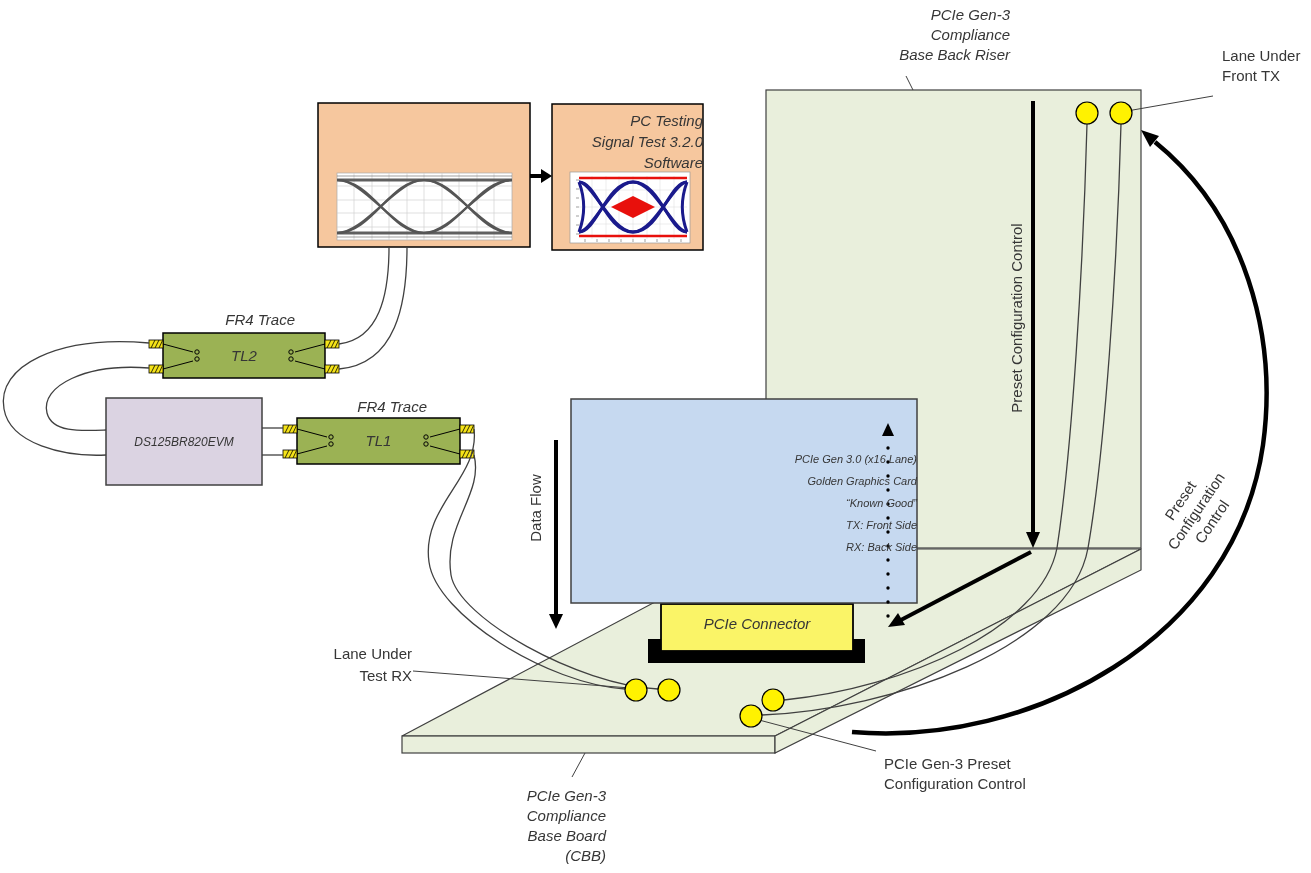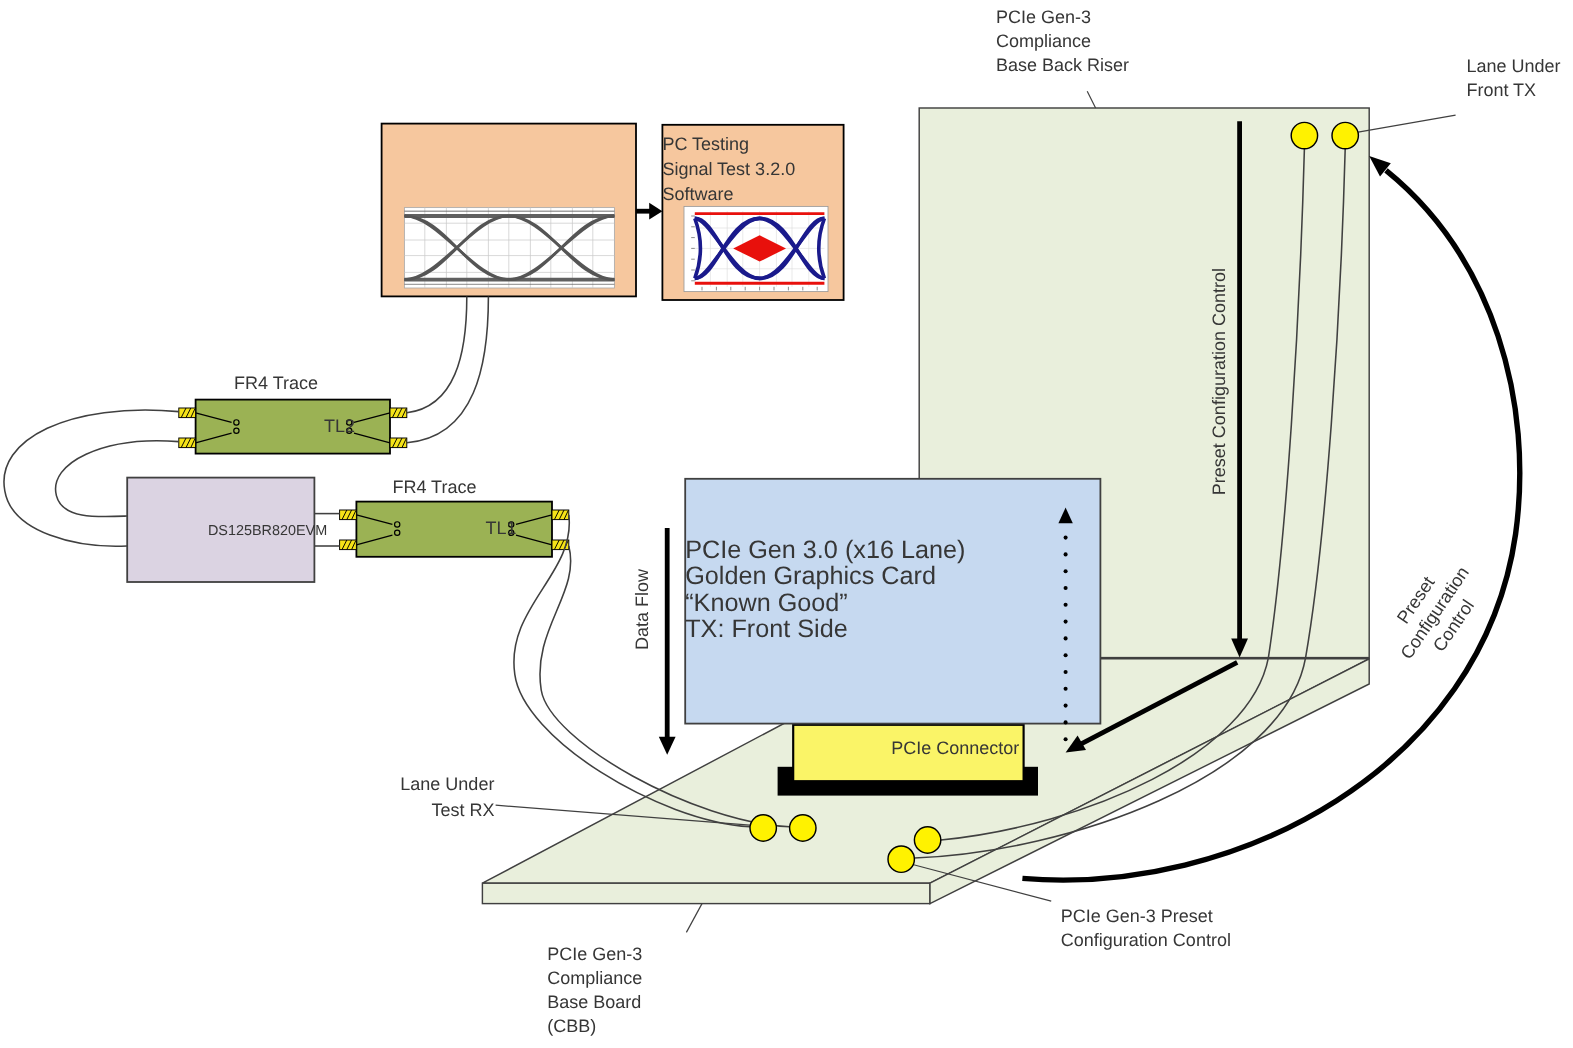--- a/index.html
+++ b/index.html
@@ -1,25 +1,25 @@
 <!DOCTYPE html>
 <html><head>
 <meta charset="utf-8">
 <style>
   html,body{margin:0;padding:0;background:#fff;}
   #stage{position:relative;width:1311px;height:873px;background:#fff;overflow:hidden;
          font-family:"Liberation Sans",sans-serif;color:#363636;}
   #stage svg{position:absolute;left:0;top:0;}
   .lbl{position:absolute;font-size:15px;line-height:20px;color:#363636;}
-  .center{text-align:left;}
+  .center{text-align:right;font-style:italic;}
   .right{text-align:right;}
-  .flexbox{display:flex;align-items:center;justify-content:center;padding-left:39px;}
+  .flexbox{display:flex;align-items:center;justify-content:center;}
   .rot{position:absolute;white-space:nowrap;transform:translate(-50%,-50%) rotate(-90deg);}
   .rot56{position:absolute;text-align:center;line-height:19px;transform:translate(-50%,-50%) rotate(-56deg);}
-  .card-text{line-height:22px;font-size:21px;}
+  .card-text{line-height:22px;font-size:11px;}
 </style>
 </head>
 <body>
 
 <div id="stage">
 
 <svg width="1311" height="873" viewBox="0 0 1311 873">
   <defs>
     <g id="pad">
       <rect width="14" height="8" fill="#F5E318" stroke="#000" stroke-width="0.8"></rect>
@@ -261,20 +261,21 @@
 <div class="lbl center flexbox" style="left:106px;top:398px;width:156px;height:87px;font-size:12px;">DS125BR820EVM</div>
 
 <div class="lbl center" style="left:327px;top:397px;width:100px;">FR4 Trace</div>
 <div class="lbl center flexbox" style="left:297px;top:418px;width:163px;height:46px;">TL1</div>
 
 <div class="lbl center card-text" style="left:571px;top:448px;width:346px;">
   <div>PCIe Gen 3.0 (x16 Lane)</div>
   <div>Golden Graphics Card</div>
   <div>“Known Good”</div>
   <div>TX: Front Side</div>
+  <div>RX: Back Side</div>
 </div>
 
 <div class="lbl center flexbox" style="left:661px;top:604px;width:192px;height:40px;">PCIe Connector</div>
 
 <div class="lbl rot" style="left:536px;top:508px;">Data Flow</div>
 
 <div class="lbl rot" style="left:1017px;top:318px;">Preset Configuration Control</div>
 
 <div class="lbl right" style="left:312px;top:643px;width:100px;line-height:22px;">
   <div>Lane Under</div>

